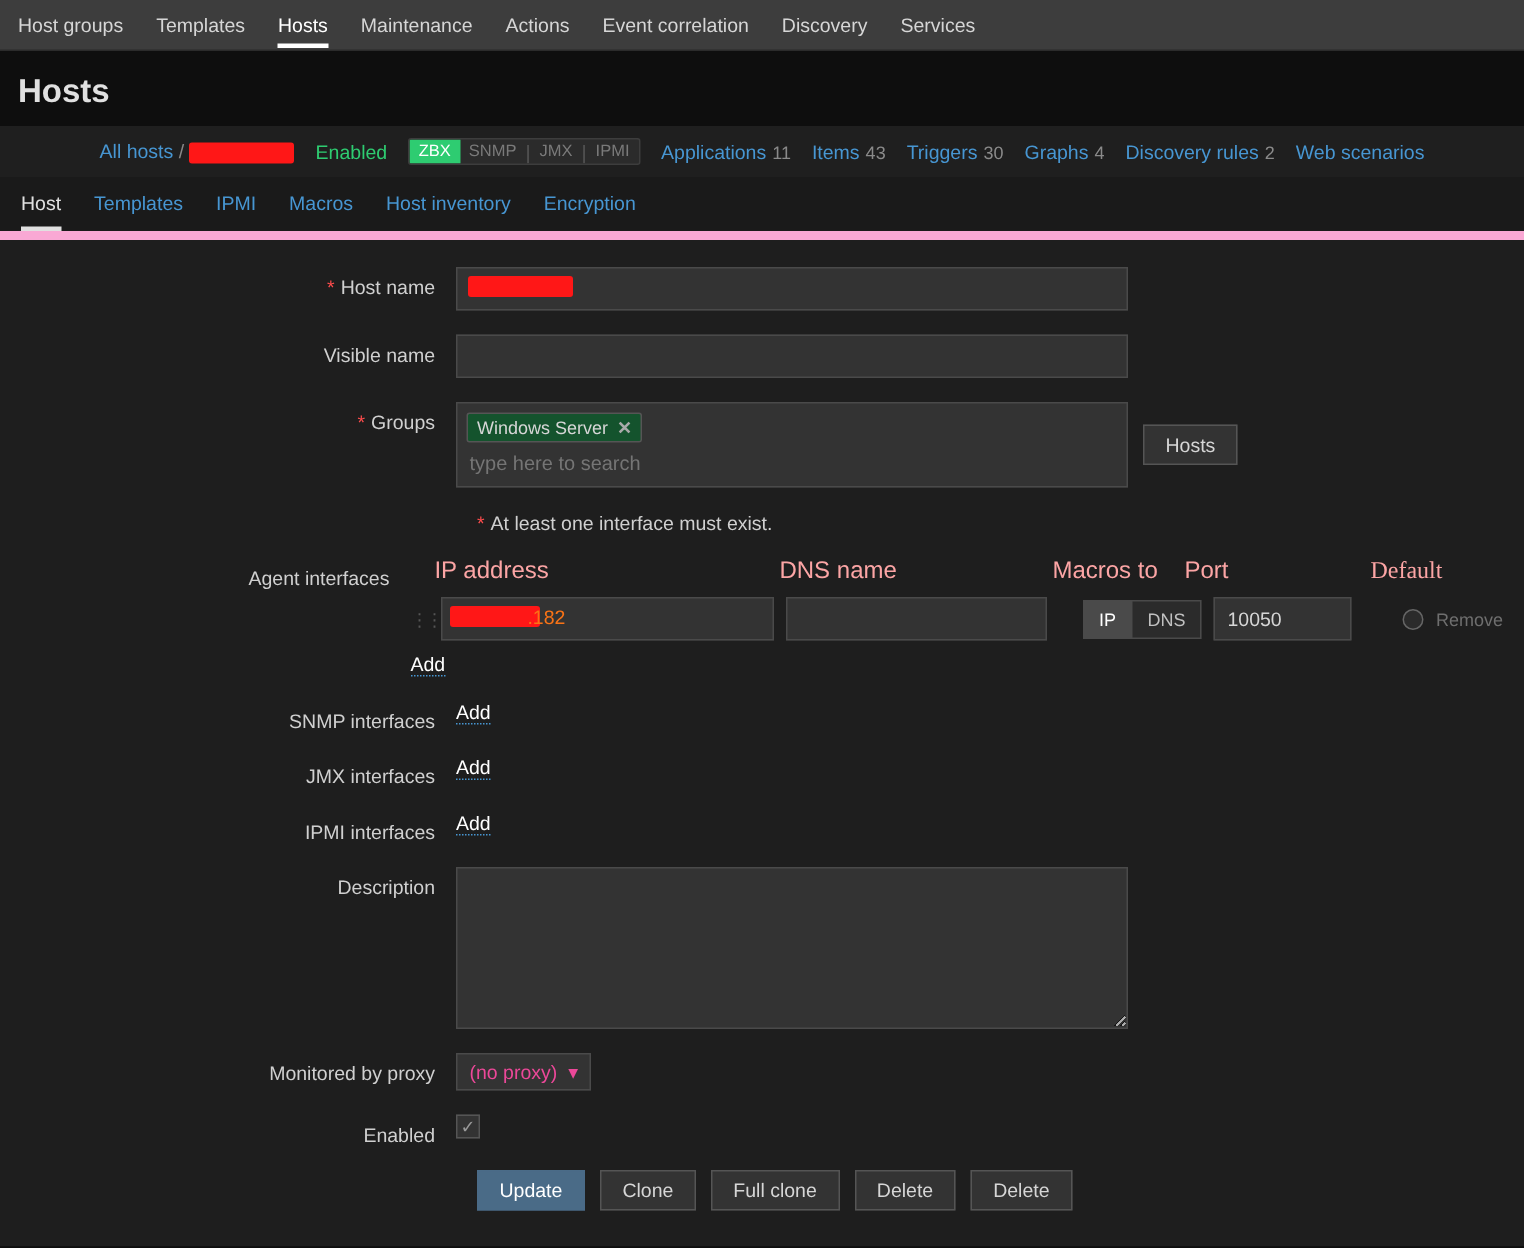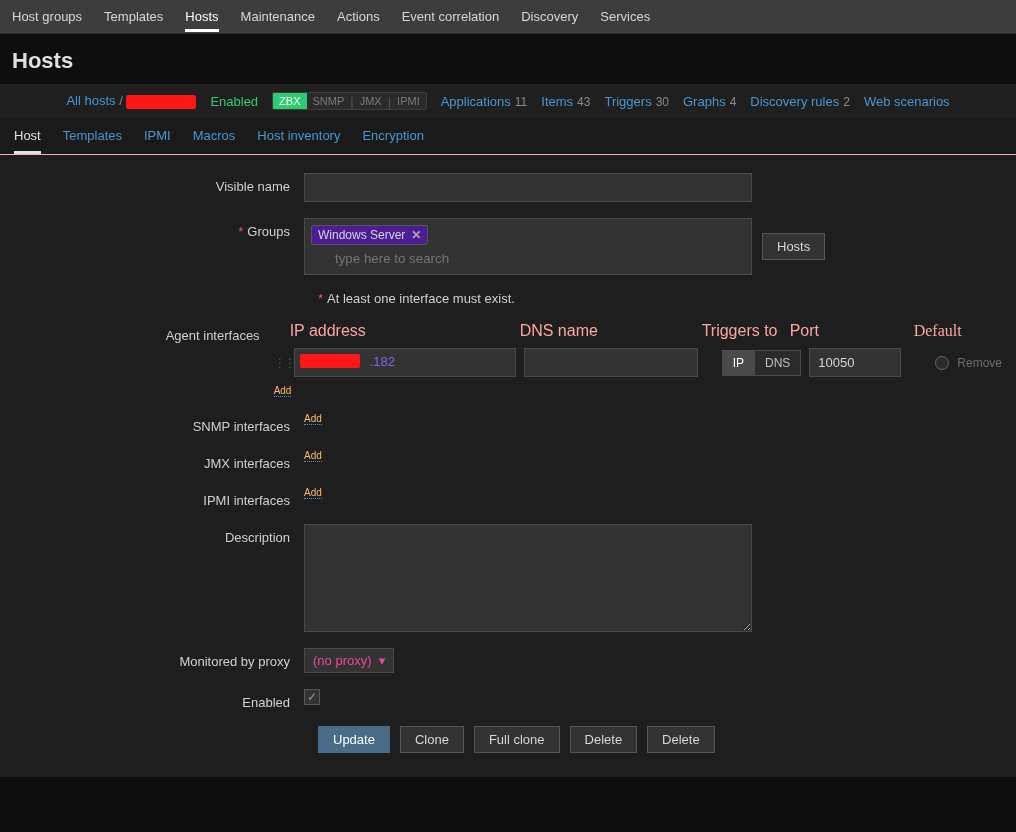--- a/index.html
+++ b/index.html
@@ -70,21 +70,21 @@
   .proto-dim { color:#7a7a7a; padding:2px 6px; font-size:11px; }
   .proto-sep { color:#555; }
   .count-label { color:#4796d2; }
   .count-num { color:#8a8a8a; margin-left:4px; font-size:12px; }
 
   
   .subtabs {
     display:flex;
     gap: 22px;
     padding: 10px 14px 0;
-    border-bottom: 1px solid #f9a8d4;
+    border-bottom: 6px solid #f9a8d4;
     background:#1a1a1a;
   }
   .subtabs .tab {
     color:#4796d2;
     padding-bottom: 8px;
     cursor:pointer;
   }
   .subtabs .tab.active {
     color:#e0e0e0;
     border-bottom: 3px solid #e0e0e0;
@@ -117,36 +117,35 @@
   .w-dns { width: 174px; }
 
   .multiselect {
     width: 448px;
     min-height: 46px;
     padding: 4px 6px;
   }
   .tag-chip {
     display:inline-flex;
     align-items:center;
-    background:#4c1d95;
+    background:#14532d;
     border:1px solid #555;
     color:#d6d6d6;
     padding:2px 6px;
     border-radius:2px;
     margin: 2px 4px 2px 0;
     font-size:12px;
   }
   .tag-chip .x { margin-left:6px; color:#aaa; cursor:pointer; font-weight:bold; }
   .ms-input {
     background:transparent;
     border:none;
     color:#a3a3a3;
     padding:4px 2px;
     width: 200px;
-    margin-left: 22px;
   }
 
   .btn {
     background:#333;
     border:1px solid #555;
     color:#d6d6d6;
     padding:5px 14px;
     cursor:pointer;
     font-size:13px;
   }
@@ -159,38 +158,38 @@
   .iface-block { display:flex; flex-direction:column; gap:8px; }
   .iface-head { display:flex; gap:8px; color:#fca5a5; font-size:16px; padding-left:16px; }
   .iface-row { display:flex; gap:8px; align-items:center; }
   .drag-handle { color:#555; cursor:grab; width:12px; text-align:center; font-size:12px; letter-spacing:-2px; }
   .ipcell { position:relative; }
   .ipcell .redact-overlay {
     position:absolute; left:6px; top:6px; height:14px; width:60px;
     background:#ff1717; border-radius:2px;
   }
   .ipcell .suffix {
-    position:absolute; left:76px; top:6px; color:#8b5cf6; font-size:13px;
+    position:absolute; left:58px; top:6px; color:#f97316; font-size:13px;
     pointer-events:none;
   }
   .toggle-group { display:flex; }
   .toggle-group .tg {
     background:#2b2b2b; border:1px solid #4a4a4a; color:#c0c0c0;
     padding:5px 10px; cursor:pointer; font-size:12px;
   }
   .toggle-group .tg.active { background:#4a4a4a; color:#fff;margin-left:16px; }
   .toggle-group .tg:first-child{border-right:none;}
   .radio-dot {
     width:14px; height:14px; border:1px solid #666; border-radius:50%;
     display:inline-block; background:#2b2b2b;
   }
   .remove-link { color:#6e6e6e; font-size:12px; }
 
   .add-link {
-    color:#fdba74; font-size:10px;
+    color:#ffffff; font-size:13px;
     border-bottom:1px dotted #4796d2;
     cursor:pointer;
     width:fit-content;
   }
 
   textarea.desc { width:448px; height:108px; resize:both; }
 
   .select-proxy {
     background:#333; border:1px solid #4a4a4a; color:#ec4899;
     padding:4px 8px; font-size:13px;
@@ -254,20 +253,27 @@
   <span class="tab active">Host</span>
   <span class="tab">Templates</span>
   <span class="tab">IPMI</span>
   <span class="tab">Macros</span>
   <span class="tab">Host inventory</span>
   <span class="tab">Encryption</span>
 </div>
 
 <div class="formwrap">
 
+  <div class="form-row">
+    <div class="form-label"><span class="req">*</span><span>Host name</span></div>
+    <div class="form-field" style="position:relative;">
+      <input type="text" class="w-wide" value="" style="">
+      <span class="redact w70" style="position:absolute; left:8px; top:6px;"></span>
+    </div>
+  </div>
 
   <div class="form-row">
     <div class="form-label"><span>Visible name</span></div>
     <div class="form-field">
       <input type="text" class="w-wide" value="" style="">
     </div>
   </div>
 
   <div class="form-row">
     <div class="form-label"><span class="req">*</span><span>Groups</span></div>
@@ -287,21 +293,21 @@
     <span class="req">*</span><span>At least one interface must exist.</span>
   </div>
 
   <div class="form-row">
     <div class="form-label"><span>Agent interfaces</span></div>
     <div class="form-field">
       <div class="iface-block" style="width:100%;">
         <div class="iface-head">
           <span class="col-ip">IP address</span>
           <span class="col-dns">DNS name</span>
-          <span class="col-conn">Triggers to</span>
+          <span class="col-conn">Macros to</span>
           <span class="col-port">Port</span>
           <span class="col-def" style="margin-left:18px;">Default</span>
         </div>
         <div class="iface-row">
           <span class="drag-handle">⋮⋮</span>
           <span class="ipcell">
             <input type="text" class="w-ip" style="">
             <span class="redact-overlay"></span>
             <span class="suffix">.182</span>
           </span>

